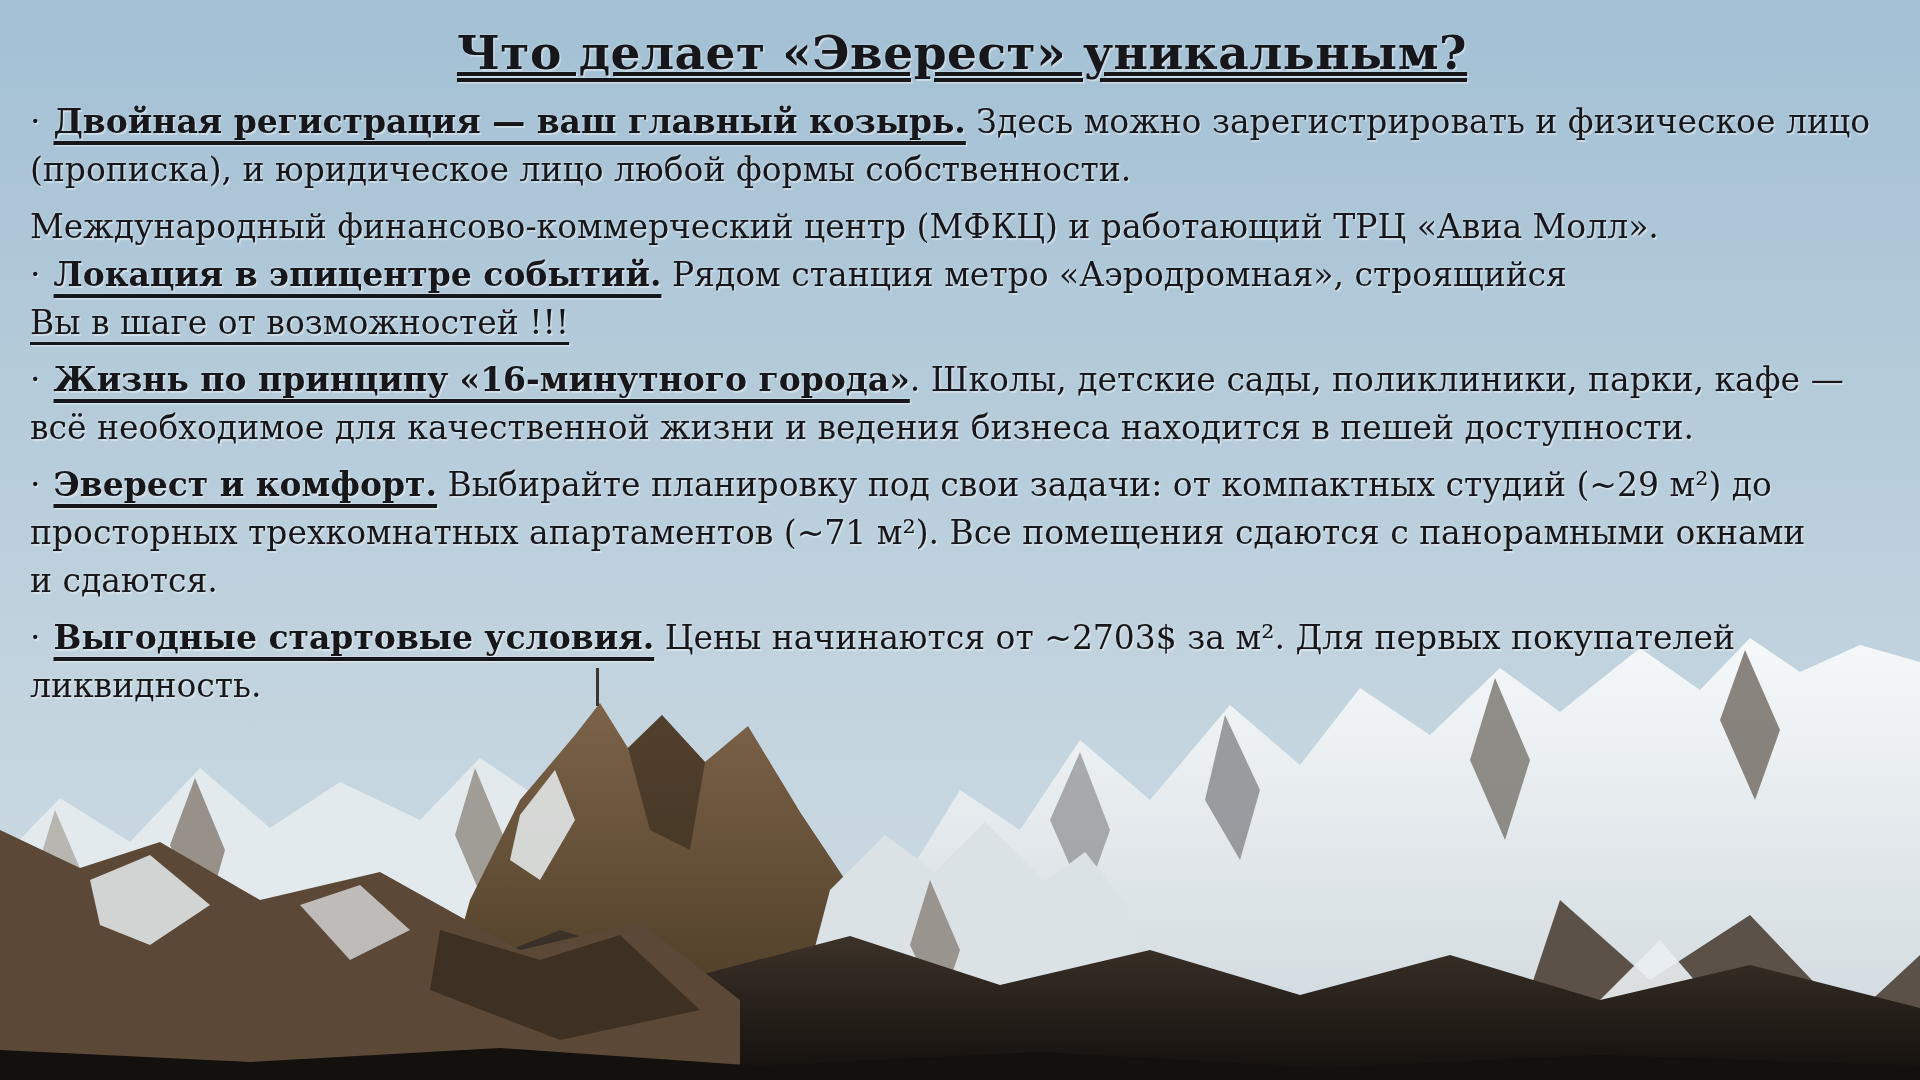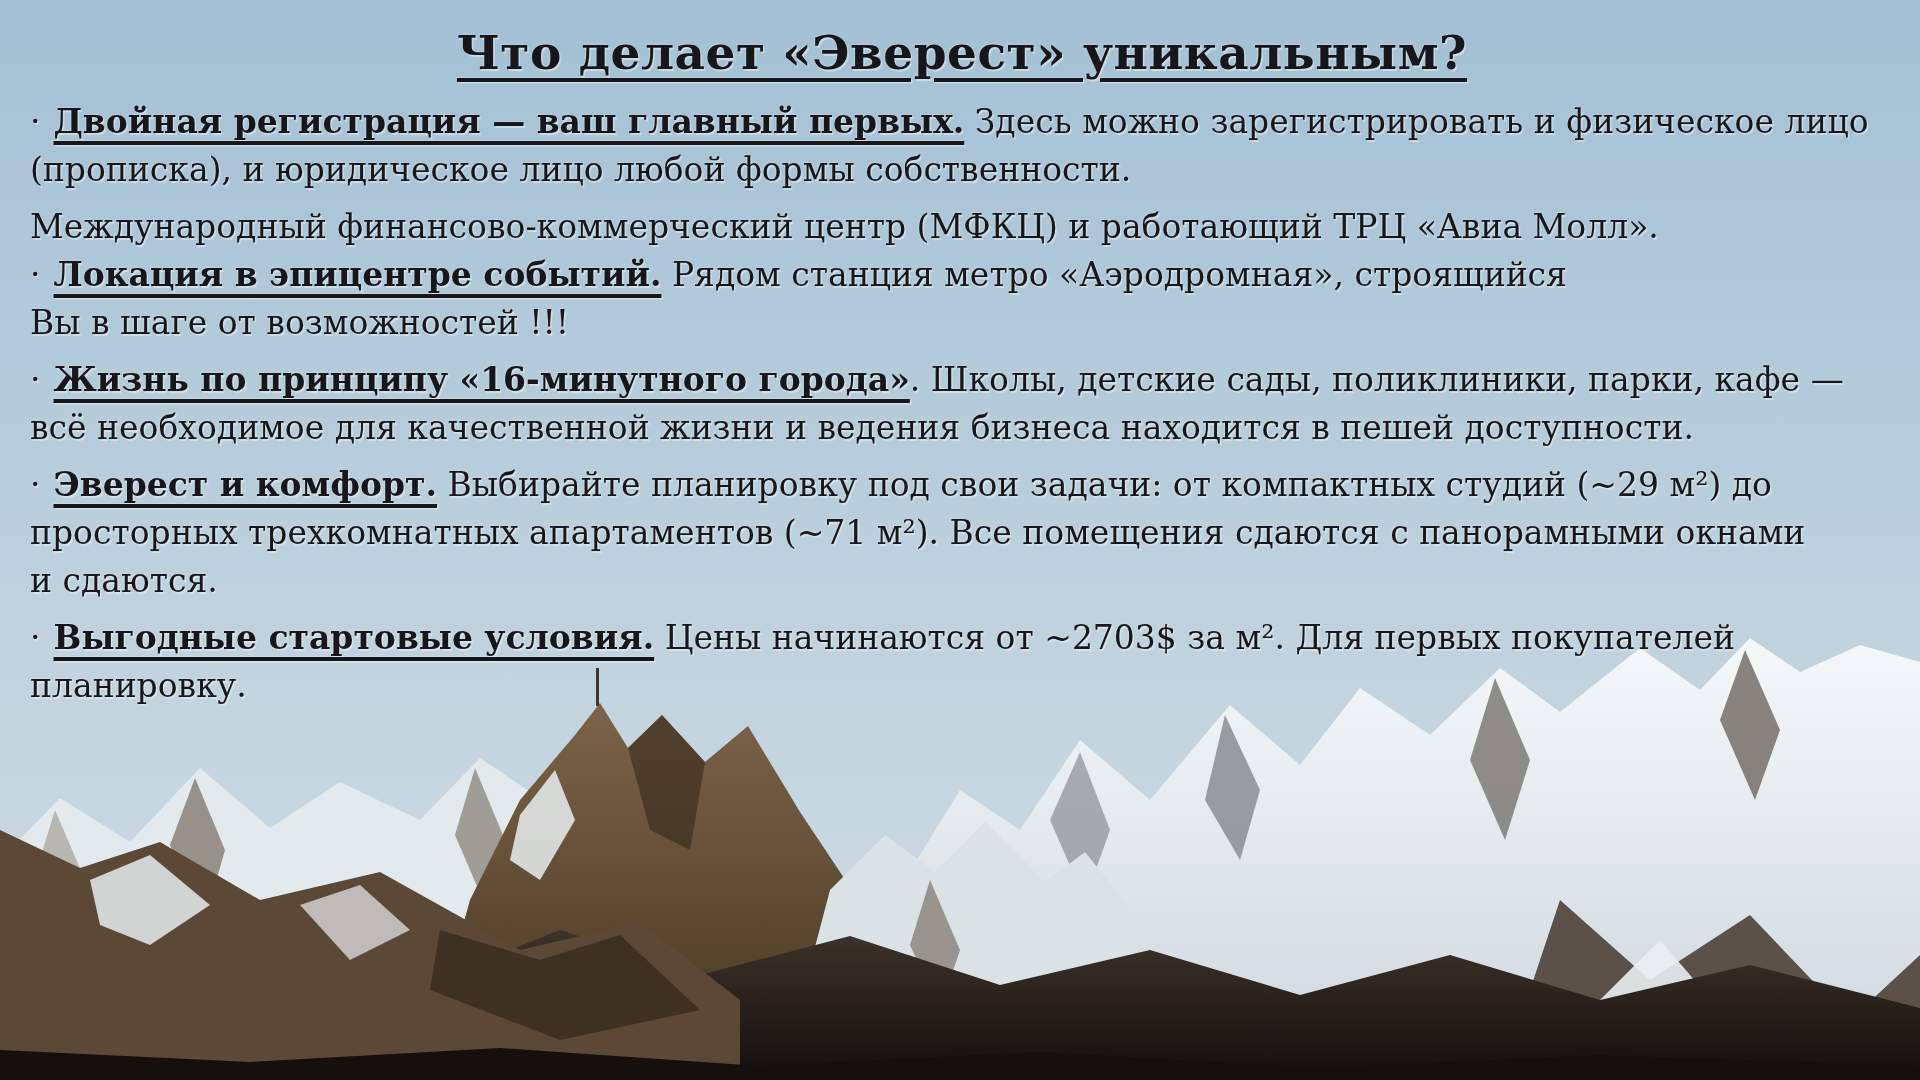--- a/index.html
+++ b/index.html
@@ -18,40 +18,42 @@
     padding:22px 26px 0 30px;
     text-shadow: 1.5px 1.5px 1px rgba(248,250,252,0.45), -1px -1px 1px rgba(255,255,255,0.18);
   }
   .title {
     margin:0 0 14px 0;
     text-align:center;
     font-size:47px;
     font-weight:bold;
     line-height:62px;
     letter-spacing:0.5px;
+    text-decoration:underline;
   }
   .title .u {
     text-decoration:underline;
     text-decoration-thickness:4px;
     text-underline-offset:9px;
   }
   .para {
     margin:0 0 9px 0;
     font-size:33px;
     line-height:48px;
   }
   .line { display:block; }
   .dot { margin-right:13px; }
   .lead {
     font-weight:bold;
     text-decoration:underline;
     text-decoration-thickness:3.5px;
     text-underline-offset:8px;
   }
   .tagline {
+    text-decoration:underline;
     text-decoration-thickness:3px;
     text-underline-offset:8px;
   }
 </style>
 </head>
 <body>
 
 <div class="slide">
 
   <svg class="bg" viewBox="0 0 1920 1080" preserveAspectRatio="none">
@@ -118,21 +120,21 @@
 
     <polygon fill="#14100d" points="
       0,1050 250,1062 500,1048 760,1066 1040,1052 1320,1068 1600,1055 1920,1066 1920,1080 0,1080"></polygon>
   </svg>
 
   <div class="content">
 
     <h1 class="title"><span class="u">Что делает «Эверест» уникальным?</span></h1>
 
     <p class="para">
-      <span class="line"><span class="dot">·</span><span class="lead">Двойная регистрация — ваш главный первых.</span><span> Здесь можно зарегистрировать и физическое лицо</span></span>
+      <span class="line"><span class="dot">·</span><span class="lead">Двойная регистрация — ваш главный козырь.</span><span> Здесь можно зарегистрировать и физическое лицо</span></span>
       <span class="line">(прописка), и юридическое лицо любой формы собственности.</span>
     </p>
 
     <p class="para">
       <span class="line">Международный финансово-коммерческий центр (МФКЦ) и работающий ТРЦ «Авиа Молл».</span>
       <span class="line"><span class="dot">·</span><span class="lead">Локация в эпицентре событий.</span><span> Рядом станция метро «Аэродромная», строящийся</span></span>
       <span class="line tagline">Вы в шаге от возможностей !!!</span>
     </p>
 
     <p class="para">
@@ -141,17 +143,17 @@
     </p>
 
     <p class="para">
       <span class="line"><span class="dot">·</span><span class="lead">Эверест и комфорт.</span><span> Выбирайте планировку под свои задачи: от компактных студий (~29 м²) до</span></span>
       <span class="line">просторных трехкомнатных апартаментов (~71 м²). Все помещения сдаются с панорамными окнами</span>
       <span class="line">и сдаются.</span>
     </p>
 
     <p class="para">
       <span class="line"><span class="dot">·</span><span class="lead">Выгодные стартовые условия.</span><span> Цены начинаются от ~2703$ за м². Для первых покупателей</span></span>
-      <span class="line">планировку.</span>
+      <span class="line">ликвидность.</span>
     </p>
 
   </div>
 </div>
 
 </body></html>

